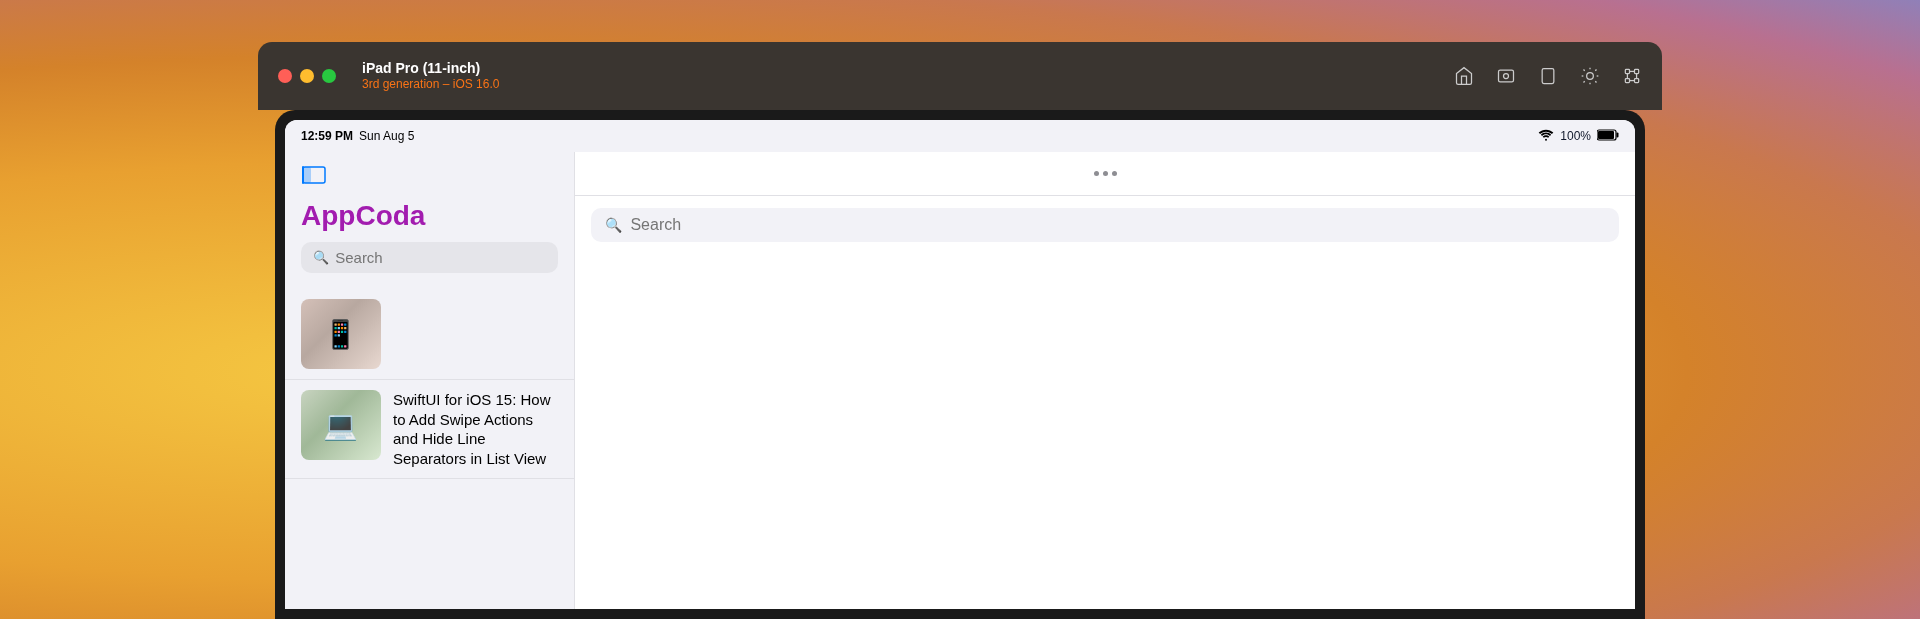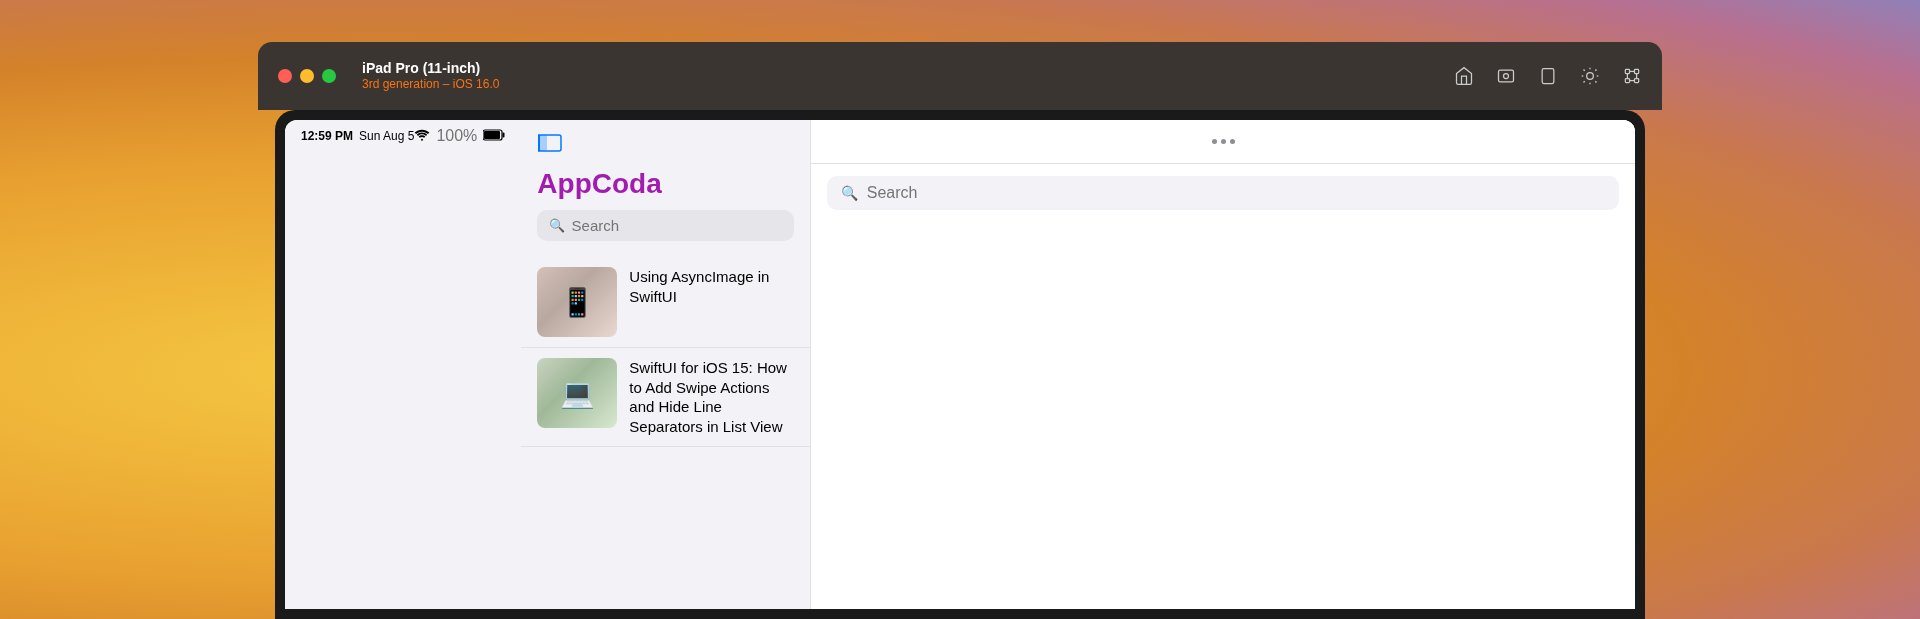--- a/index.html
+++ b/index.html
@@ -96,21 +96,21 @@
       z-index: 5;
     }
 
     .ipad-screen {
       width: 100%;
       height: 100%;
       background: #f2f2f7;
       border-radius: 12px 12px 0 0;
       overflow: hidden;
       display: flex;
-      flex-direction: row;
+      flex-direction: column;
     }
 
     
     .status-bar {
       height: 32px;
       background: #f2f2f7;
       display: flex;
       align-items: center;
       padding: 0 16px;
       flex-shrink: 0;
@@ -134,23 +134,23 @@
       align-items: center;
       gap: 6px;
     }
 
     .wifi-icon, .battery-icon {
       font-size: 12px;
       color: #000;
     }
 
     .battery-percent {
-      font-size: 16px;
+      font-size: 12px;
       font-weight: 500;
-      color: #737373;
+      color: #0f172a;
     }
 
     
     .app-content {
       flex: 1;
       display: flex;
       overflow: hidden;
     }
 
     
@@ -420,21 +420,20 @@
             <span class="sidebar-search-icon">🔍</span>
             <input class="sidebar-search-input" type="text" readonly="" placeholder="Search" style="">
           </div>
         </div>
 
         <div class="article-list">
           <div class="article-item">
             <div class="article-thumb">
               <div class="article-thumb-img1">📱</div>
             </div>
-            <span class="article-title">Using AsyncImage in SwiftUI</span>
           </div>
           <div class="article-item">
             <div class="article-thumb">
               <div class="article-thumb-img2">💻</div>
             </div>
             <span class="article-title">SwiftUI for iOS 15: How to Add Swipe Actions and Hide Line Separators in List View</span>
           </div>
         </div>
       </div>
 

